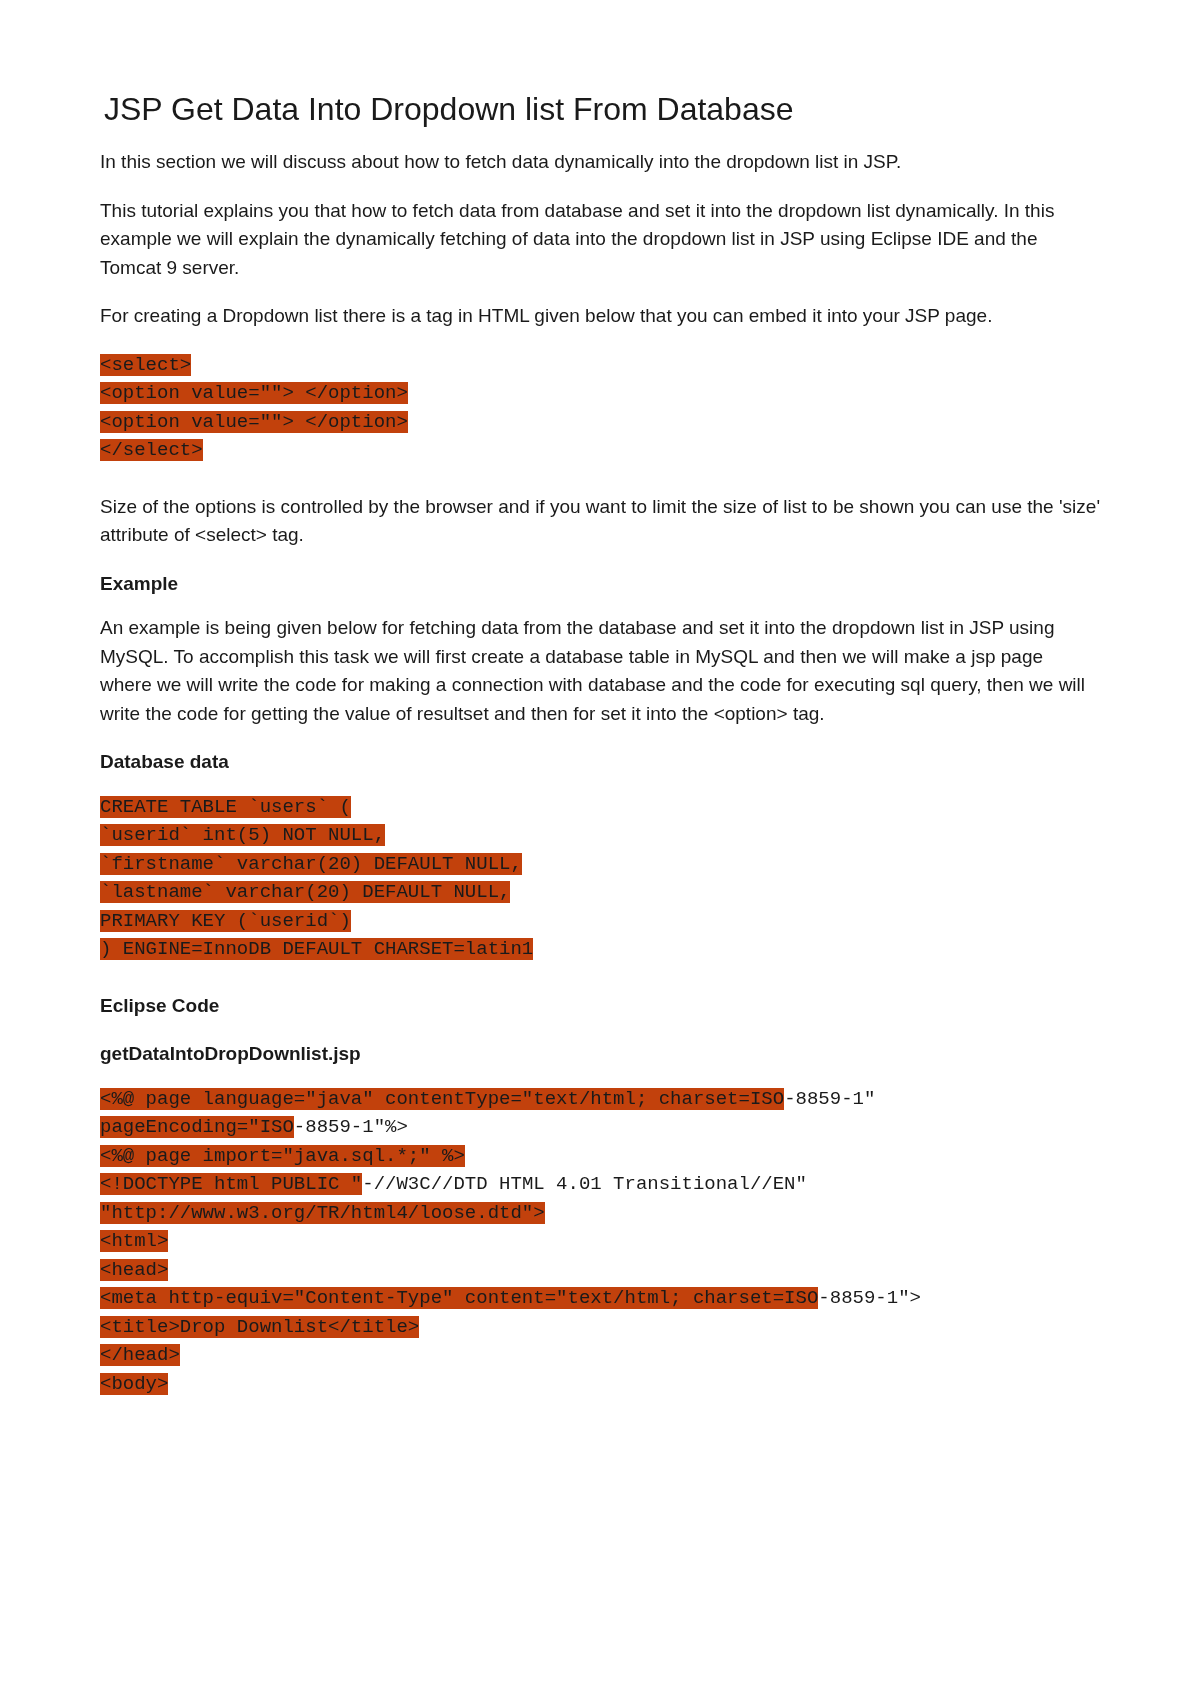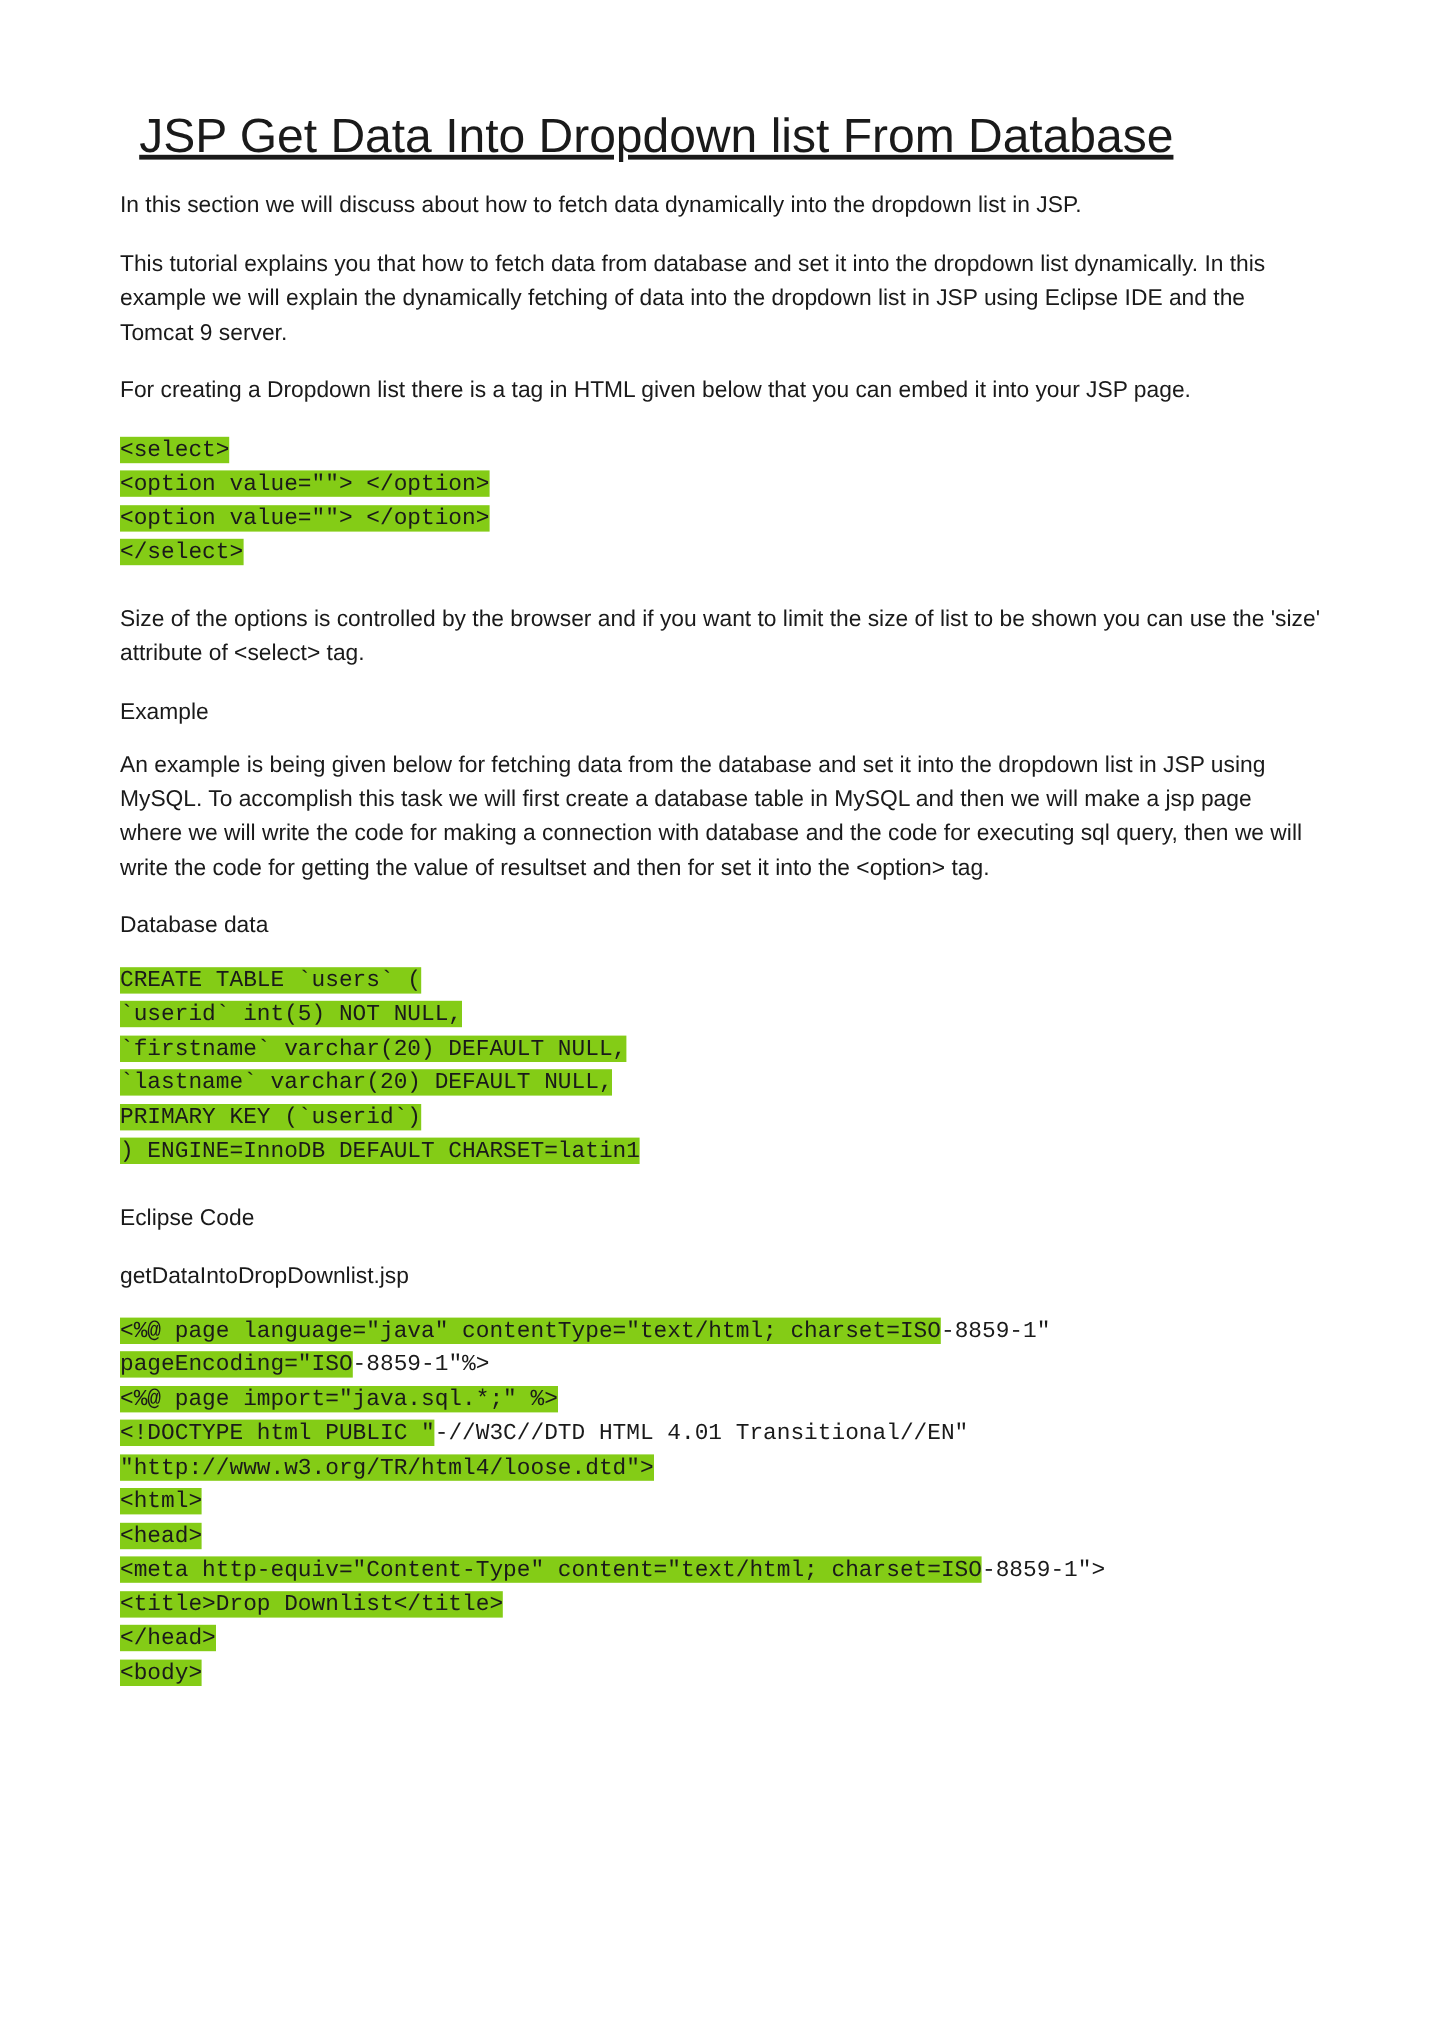--- a/index.html
+++ b/index.html
@@ -6,41 +6,40 @@
     font-family: Arial, Helvetica, sans-serif;
     background: #fff;
     margin: 0;
     padding: 90px 100px;
     color: #1a1a1a;
     font-size: 19px;
     line-height: 1.5;
   }
   h1 {
     font-weight: 400;
-    font-size: 40px;
-    margin: 0 0 20px 16px;
+    font-size: 32px;
+    margin: 0 0 20px 4px;
     line-height: 1.2;
-    text-decoration: underline;
   }
   p {
     margin: 0 0 20px 0;
   }
   .bold-heading {
-    font-weight: 400;
+    font-weight: 700;
     margin: 20px 0 16px 0;
   }
   .code-block {
     font-family: "Courier New", Courier, monospace;
     font-size: 19px;
     line-height: 1.5;
     margin: 10px 0 28px 0;
     white-space: pre-wrap;
   }
   .code-block span.hl {
-    background: #84cc16;
+    background: #c2410c;
   }
 </style>
 </head>
 <body>
 
 <h1>JSP Get Data Into Dropdown list From Database</h1>
 
 <p>In this section we will discuss about how to fetch data dynamically into the dropdown list in JSP.</p>
 
 <p>This tutorial explains you that how to fetch data from database and set it into the dropdown list dynamically. In this example we will explain the dynamically fetching of data into the dropdown list in JSP using Eclipse IDE and the Tomcat 9 server.</p>

